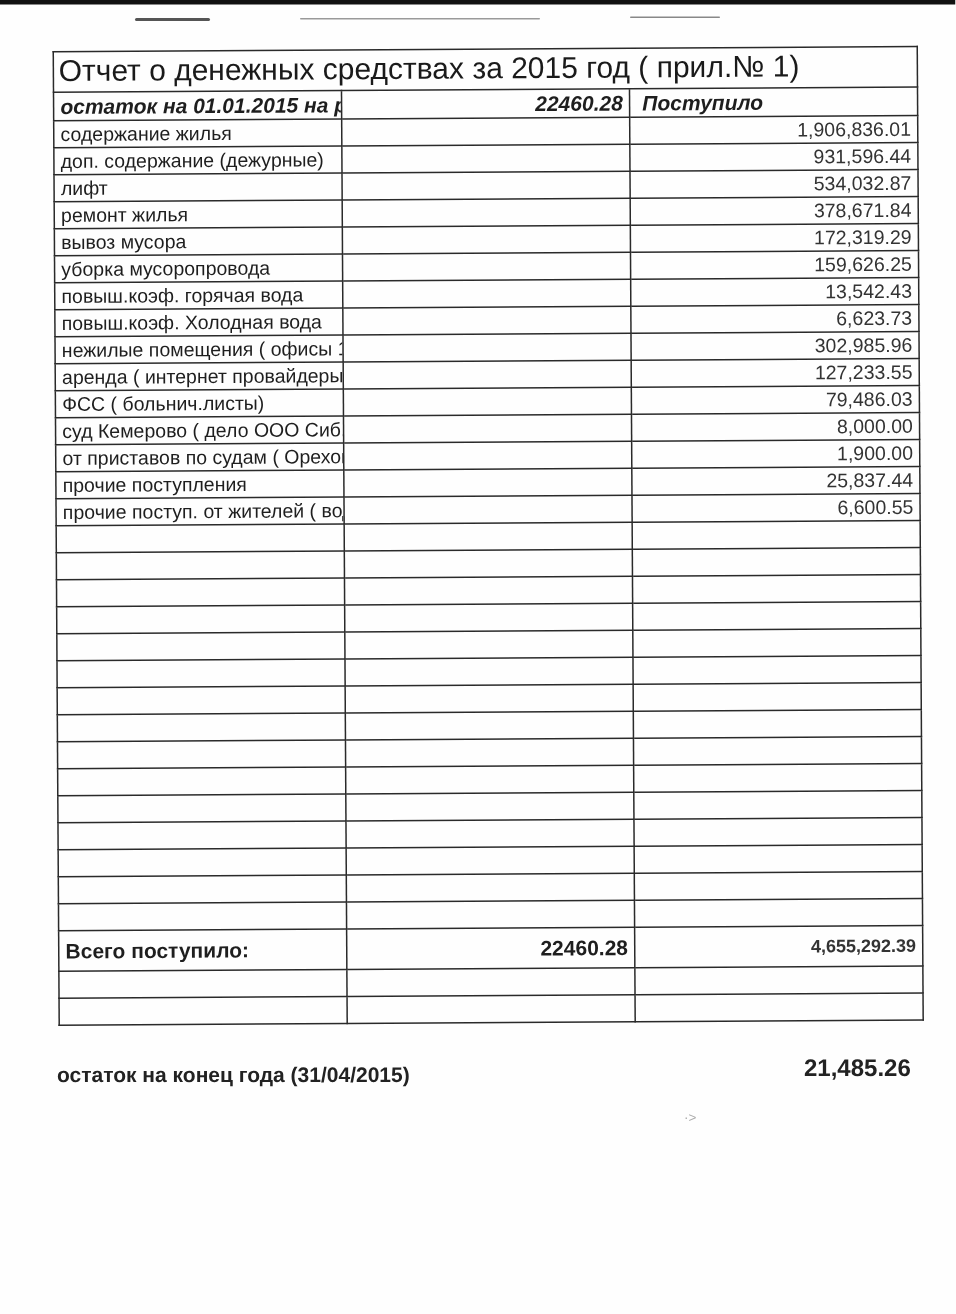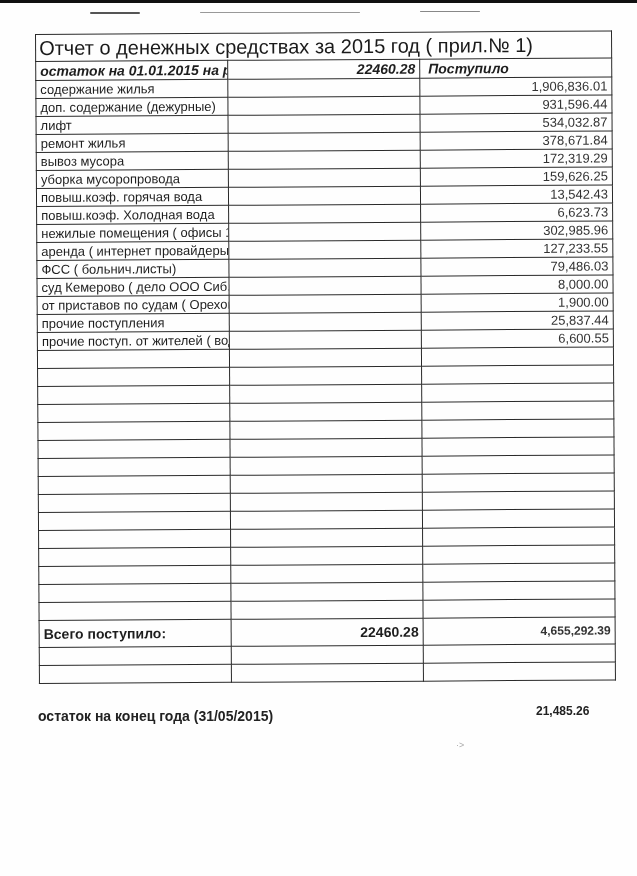--- a/index.html
+++ b/index.html
@@ -18,21 +18,21 @@
     td.c1 { width: 312px; }
     td.c2 { width: 96px; text-align: right; }
     td.c3 { text-align: right; color: #333; }
     .title-cell { font-size: 20px; height: 26px; line-height: 26px; padding: 0 3px; color: #1a1a1a; }
     .hdr td { font-weight: bold; font-style: italic; font-size: 14px; height: 18px; line-height: 18px; }
     .hdr td.c3 { text-align: left; padding-left: 8px; color: #1e1e1e; }
     .total td { font-weight: bold; font-size: 14px; height: 26px; line-height: 26px; }
     .total td.c3 { font-size: 12px; }
     .empty td { height: 17px; }
     .footer-label { position: absolute; left: 38px; top: 708px; font-size: 14px; font-weight: bold; color: #222; }
-    .footer-value { position: absolute; left: 536px; top: 704px; font-size: 12px; font-weight: bold; color: #222; text-align: right; }
+    .footer-value { position: absolute; left: 536px; top: 704px; font-size: 16px; font-weight: bold; color: #222; text-align: right; }
     .speck { position: absolute; left: 456px; top: 740px; font-size: 9px; color: #aaa; }
   </style>
 </head>
 <body>
 
 <div class="scan-edge"></div>
 <div class="scan-mark" style="left:90px;width:50px;"></div>
 <div class="scan-mark" style="left:200px;width:160px;background:#999;height:1px;"></div>
 <div class="scan-mark" style="left:420px;width:60px;background:#888;height:1px;top:11px;"></div>
 
@@ -209,15 +209,15 @@
         </tr>
         <tr class="empty">
           <td class="c1"></td>
           <td class="c2"></td>
           <td class="c3"></td>
         </tr>
       </tbody>
   </table>
 </div>
 
-<div class="footer-label">остаток на конец года (31/05/2015)</div>
+<div class="footer-label">остаток на конец года (31/04/2015)</div>
 <div class="footer-value">21,485.26</div>
 <div class="speck">·&gt;</div>
 
 </body></html>

